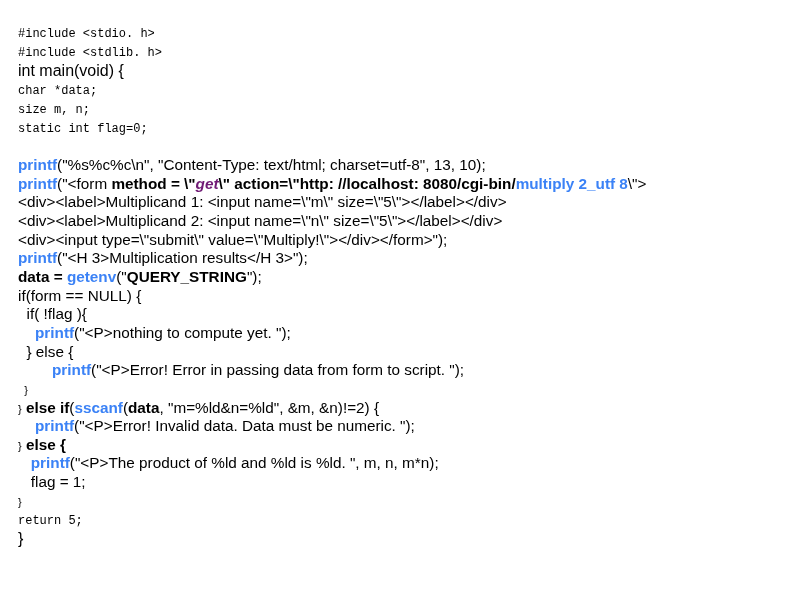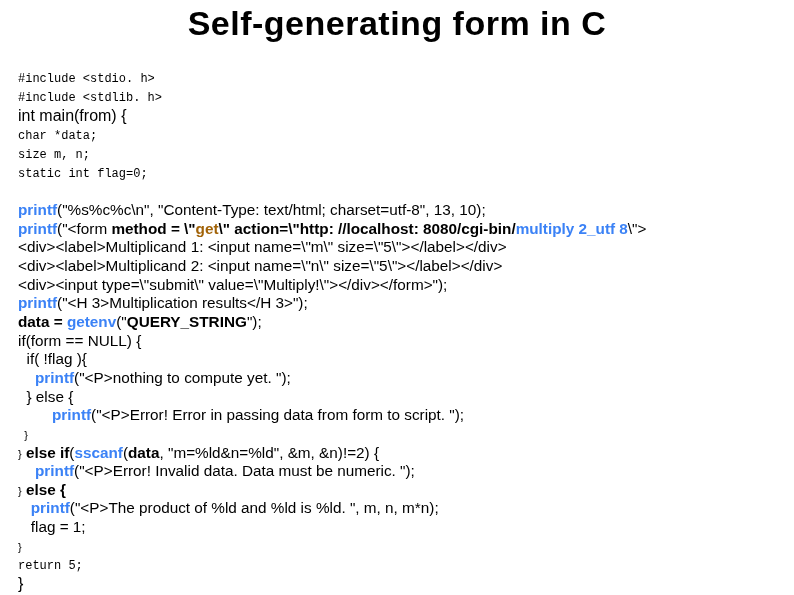--- a/index.html
+++ b/index.html
@@ -37,32 +37,31 @@
   .med {
     font-size: 16px;
     line-height: 1.22;
   }
   .tiny {
     font-size: 11px;
     line-height: 1.2;
   }
   .b { font-weight: bold; }
   .blue { color: #3b82f6; }
-  .red { color: #a16207; }
+  .red { color: #701a75; font-style: italic; }
 </style>
 </head>
 <body>
 
 <div class="slide">
-  <div class="title">Self-generating form in C</div>
 
   <div class="code">
 <span class="small">#include &lt;stdio. h&gt;</span>
 <span class="small">#include &lt;stdlib. h&gt;</span>
-<span class="med">int main(from) {</span>
+<span class="med">int main(void) {</span>
 <span class="small">char *data;</span>
 <span class="small">size m, n;</span>
 <span class="small">static int flag=0;</span>
 
 <span class="b blue">printf</span><span>("%s%c%c\n", "Content-Type: text/html; charset=utf-8", 13, 10);</span>
 <span class="b blue">printf</span><span>("&lt;form </span><span class="b">method = \"</span><span class="b red">get</span><span class="b">\" action=\"http: //localhost: 8080/cgi-bin/</span><span class="b blue">multiply 2_utf 8</span><span>\"&gt;</span>
 <span>&lt;div&gt;&lt;label&gt;Multiplicand 1: &lt;input name=\"m\" size=\"5\"&gt;&lt;/label&gt;&lt;/div&gt;</span>
 <span>&lt;div&gt;&lt;label&gt;Multiplicand 2: &lt;input name=\"n\" size=\"5\"&gt;&lt;/label&gt;&lt;/div&gt;</span>
 <span>&lt;div&gt;&lt;input type=\"submit\" value=\"Multiply!\"&gt;&lt;/div&gt;&lt;/form&gt;");</span>
 <span class="b blue">printf</span><span>("&lt;H 3&gt;Multiplication results&lt;/H 3&gt;");</span>

